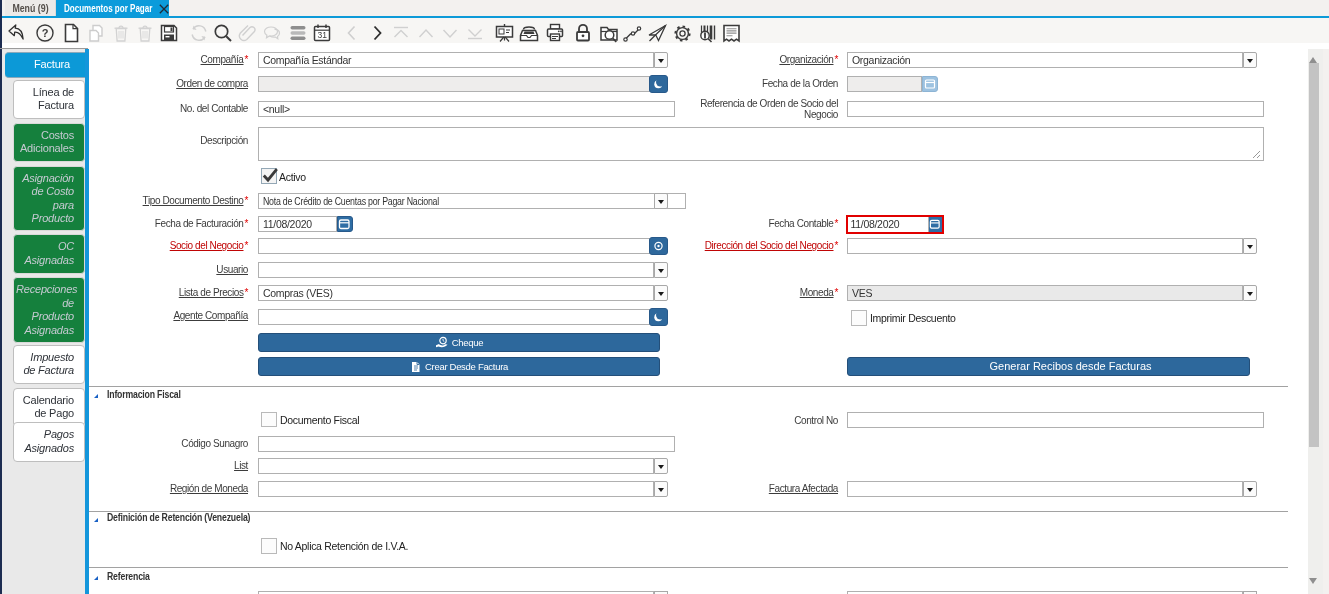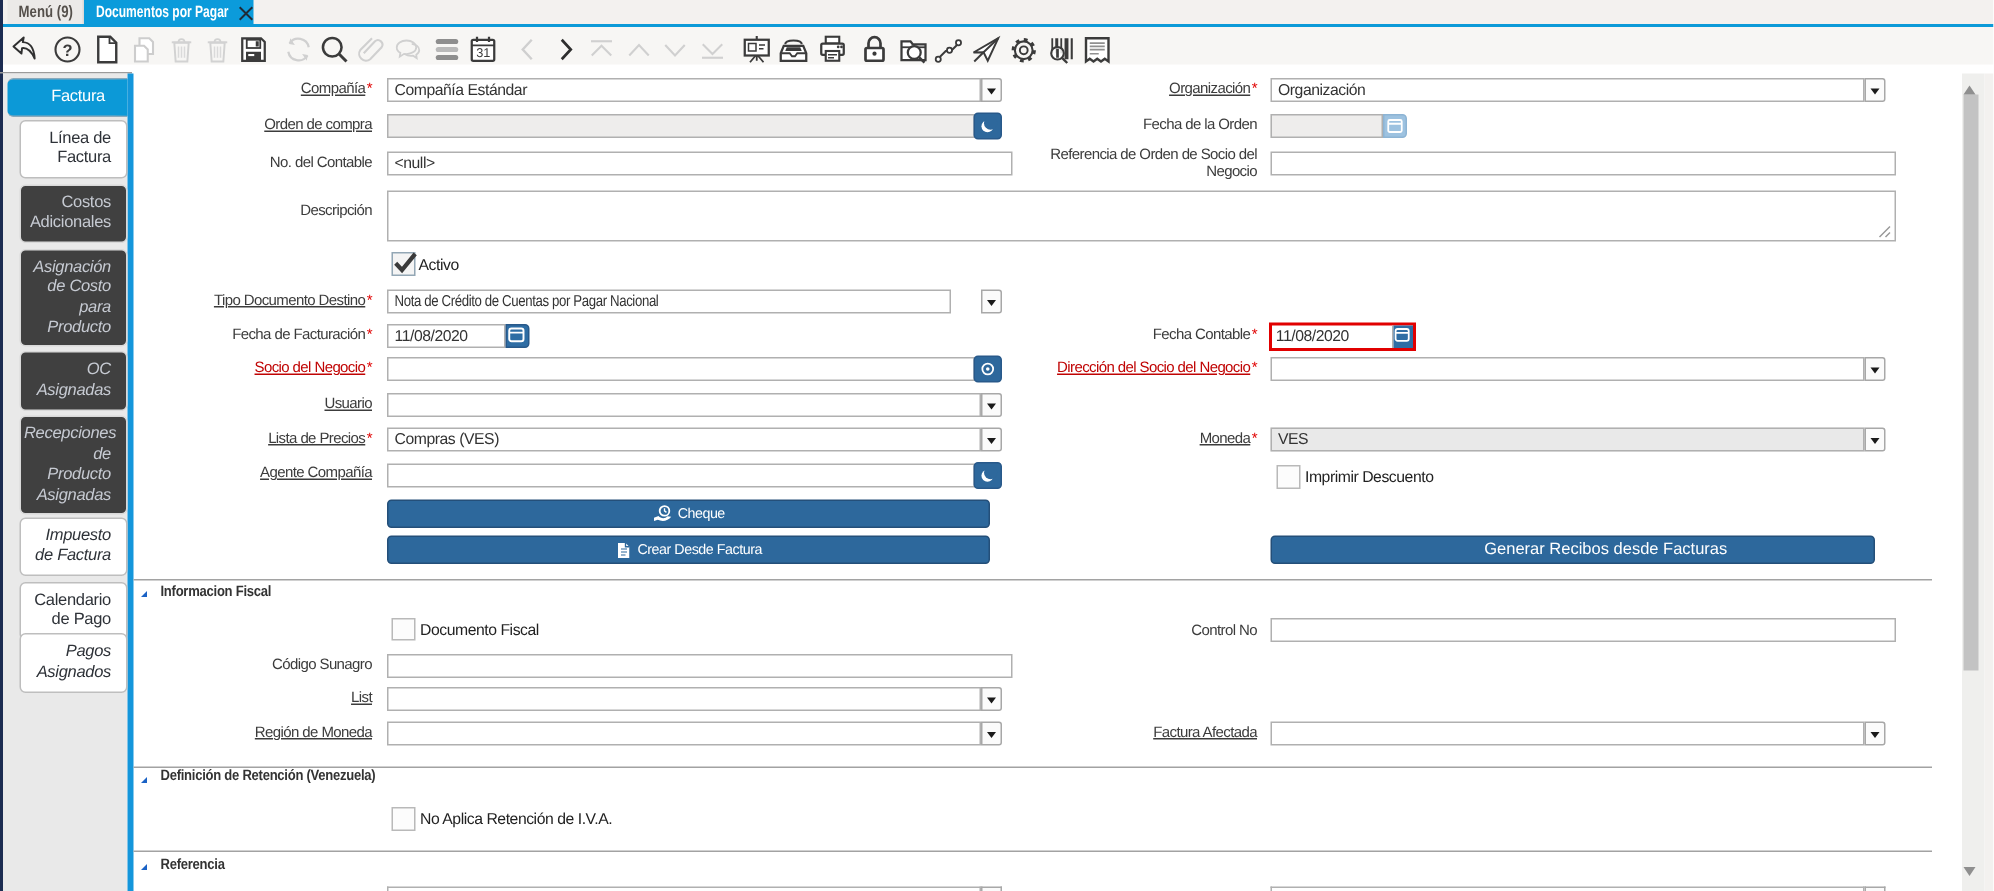--- a/index.html
+++ b/index.html
@@ -182,21 +182,21 @@
 </div>
 
 <div class="abs" style="left:0;top:0;width:2px;height:594px;background:#1c2c51"></div>
 
 <div class="abs" style="left:0;top:48px;width:88px;height:1px;background:#9b9b9b"></div>
 <div class="abs" style="left:2px;top:49px;width:83px;height:545px;background:#e9e9e9"></div>
 <div class="abs" style="left:85px;top:49px;width:3.5px;height:545px;background:#1496db"></div>
 <style>
 .vtab{position:absolute;left:13px;width:72px;background:#fff;border:1px solid #bebebe;border-radius:4px;
  font-size:11px;letter-spacing:-.2px;color:#2e3238;text-align:right;padding:5px 10px 0 2px;line-height:13.5px}
-.vdis{color:#c6cad2;border-color:#d9d9d9;background:#404040}
+.vdis{color:#c6cad2;border-color:#d9d9d9;background:#15803d}
 .vit{font-style:italic}
 </style>
 <div class="abs" style="left:5px;top:51.5px;width:80px;height:26px;background:#0c99d7;border-radius:4px 0 0 4px;border-top:1px solid #8aa9bb;border-bottom:1px solid #8aa9bb;color:#fff;font-size:11px;letter-spacing:-.2px;text-align:right;padding:5.5px 15px 0 0">Factura</div>
 <div class="vtab" style="top:79.5px;height:39.5px">Línea de<br>Factura</div>
 <div class="vtab vdis" style="top:122.5px;height:39.5px">Costos<br>Adicionales</div>
 <div class="vtab vdis vit" style="top:165.5px;height:65.5px">Asignación<br>de Costo<br>para<br>Producto</div>
 <div class="vtab vdis vit" style="top:234px;height:39.5px">OC<br>Asignadas</div>
 <div class="vtab vdis vit" style="top:277px;height:65.5px">Recepciones<br>de<br>Producto<br>Asignadas</div>
 <div class="vtab vit" style="top:344.5px;height:39.5px">Impuesto<br>de Factura</div>
 <div class="vtab" style="top:387.5px;height:39.5px">Calendario<br>de Pago</div>
@@ -237,21 +237,21 @@
       <path d="M8,1 L1,8 M8,5 L5,8" stroke="#999" stroke-width="1"></path>
     </svg>
 
 <div class="cb" style="left:261px;top:168px;background:#f4f4f4;border-color:#93a7b5"></div>
 <svg class="abs" style="left:261px;top:166px" width="18" height="18" viewBox="0 0 18 18">
       <path d="M2.8,9.5 L7,14 L15.8,3.2" stroke="#3a3a3a" stroke-width="2.8" fill="none"></path>
     </svg>
 <div class="cblbl" style="left:279px;top:170.5px">Activo</div>
 
 <div class="lblL und" style="top:195px">Tipo Documento Destino<span class="ast">*</span></div>
-<div class="fld" style="left:258px;top:193px;width:376px"><span style="display:inline-block;transform:scaleX(.84);transform-origin:0 0">Nota de Crédito de Cuentas por Pagar Nacional</span></div>
+<div class="fld" style="left:258px;top:193px;width:428px"><span style="display:inline-block;transform:scaleX(.84);transform-origin:0 0">Nota de Crédito de Cuentas por Pagar Nacional</span></div>
 <div class="cbtn" style="left:654px;top:193px"></div>
 
 <div class="lblL" style="top:218px">Fecha de Facturación<span class="ast">*</span></div>
 <div class="fld" style="left:258px;top:216px;width:79px">11/08/2020</div>
 <div class="abs" style="left:337px;top:216px;width:15.5px;height:16px;background:#2e6da4;border:1px solid #28598a;border-radius:0 3px 3px 0">
 <svg width="13" height="13" viewBox="0 0 13 13">
         <rect x="1.5" y="2" width="9.5" height="8.5" rx="1.5" fill="none" stroke="#fff" stroke-width="1.3"></rect>
         <line x1="1.5" y1="4.8" x2="11" y2="4.8" stroke="#fff" stroke-width="1.2"></line>
       </svg></div>
 <div class="lblR" style="top:218px">Fecha Contable<span class="ast">*</span></div>

